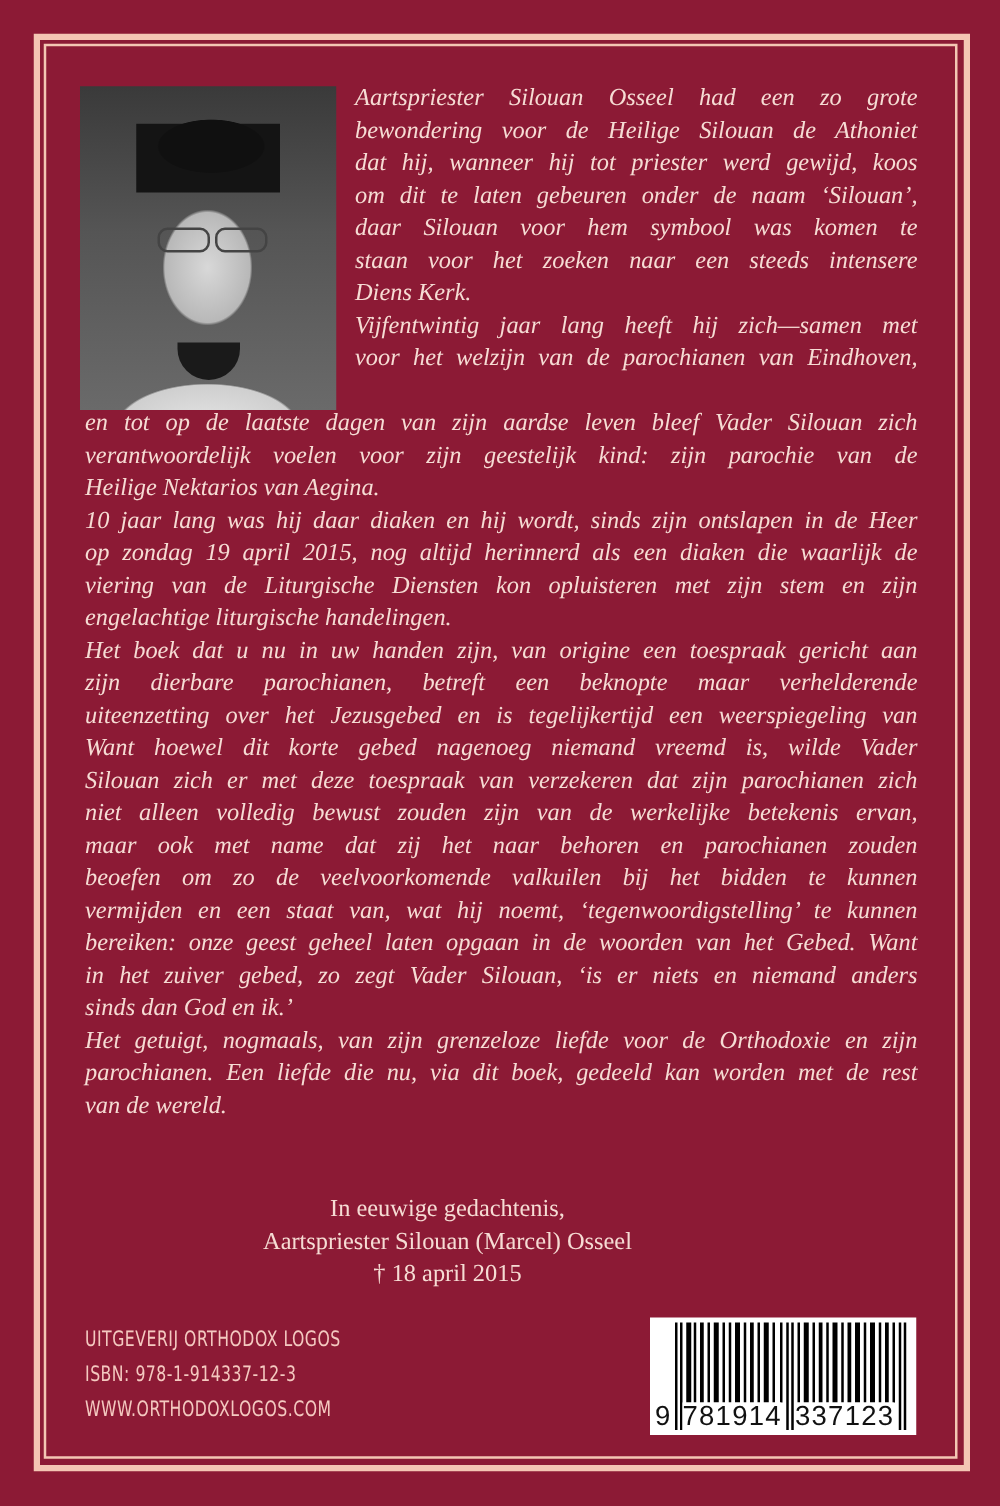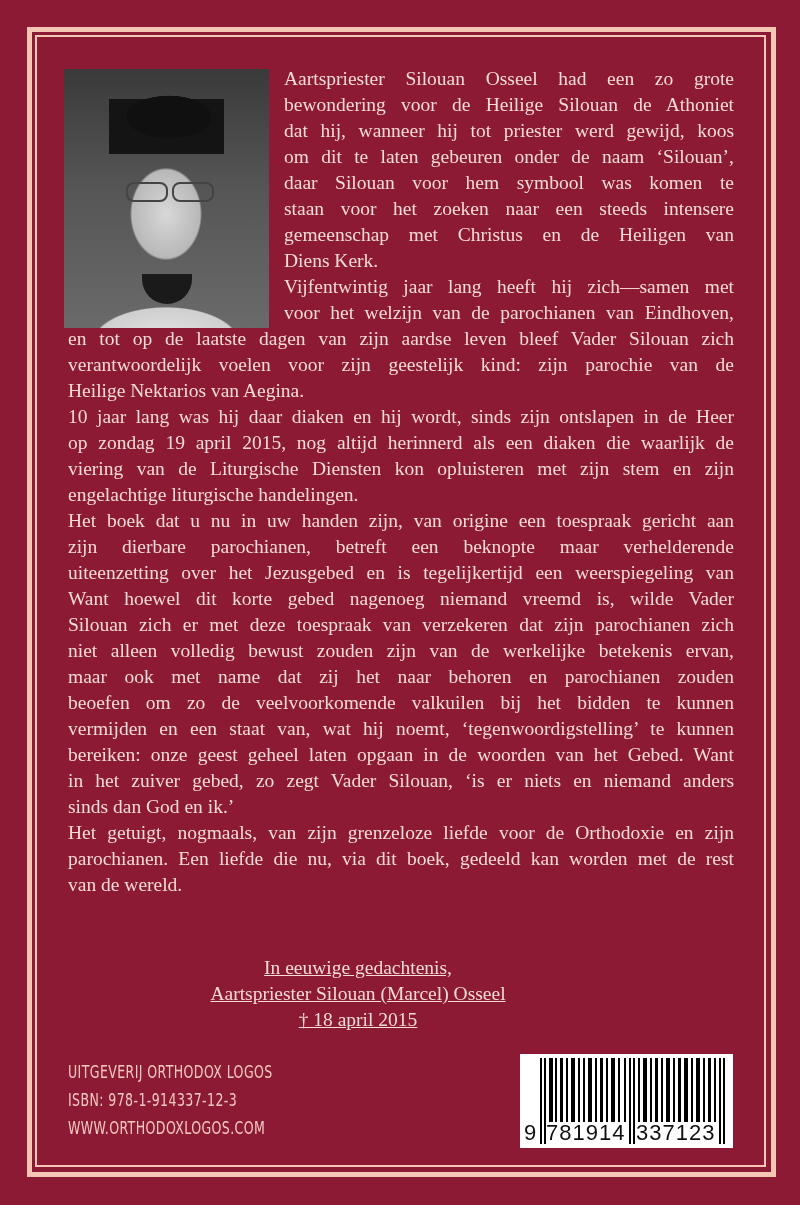--- a/index.html
+++ b/index.html
@@ -37,30 +37,30 @@
   }
   .photo .collar {
     position: absolute; left: 78px; top: 205px; width: 50px; height: 30px;
     background: #1a1a1a; border-radius: 0 0 25px 25px;
   }
   .text {
     position: absolute; color: #f6dcd4; font-size: 19.5px; line-height: 26px;
   }
   .line {
     display: block; white-space: nowrap; height: 26px;
-    text-align: justify; text-align-last: justify;
+    text-align: justify; text-align-last: justify; font-style: italic;
   }
   .line.last { text-align-last: left; }
   .narrow { left: 284px; width: 450px; top: 66px; }
   .wide { left: 68px; width: 666px; top: 326px; }
   .memorial {
     position: absolute; left: 68px; width: 580px; top: 955px;
     color: #f6dcd4; font-size: 19.5px; line-height: 26px; text-align: center;
   }
-  .memorial div { height: 26px; white-space: nowrap; text-decoration: underline; }
+  .memorial div { height: 26px; white-space: nowrap; }
   .publisher {
     position: absolute; left: 68px; top: 1058px;
     color: #f4c9c0;
     font-family: "DejaVu Sans Condensed", "DejaVu Sans", sans-serif;
     font-size: 17px; line-height: 28px; letter-spacing: 0.5px;
     transform: scaleX(0.82); transform-origin: left top;
   }
   .publisher div { white-space: nowrap; height: 28px; }
   .barcode {
     position: absolute; left: 520px; top: 1054px; width: 213px; height: 94px;
@@ -91,21 +91,20 @@
   <div class="collar"></div>
 </div>
 
 <div class="text narrow">
   <span class="line">Aartspriester Silouan Osseel had een zo grote</span>
   <span class="line">bewondering voor de Heilige Silouan de Athoniet</span>
   <span class="line">dat hij, wanneer hij tot priester werd gewijd, koos</span>
   <span class="line">om dit te laten gebeuren onder de naam ‘Silouan’,</span>
   <span class="line">daar Silouan voor hem symbool was komen te</span>
   <span class="line">staan voor het zoeken naar een steeds intensere</span>
-  <span class="line">gemeenschap met Christus en de Heiligen van</span>
   <span class="line last">Diens Kerk.</span>
   <span class="line">Vijfentwintig jaar lang heeft hij zich—samen met</span>
   <span class="line">voor het welzijn van de parochianen van Eindhoven,</span>
 </div>
 
 <div class="text wide">
   <span class="line">en tot op de laatste dagen van zijn aardse leven bleef Vader Silouan zich</span>
   <span class="line">verantwoordelijk voelen voor zijn geestelijk kind: zijn parochie van de</span>
   <span class="line last">Heilige Nektarios van Aegina.</span>
   <span class="line">10 jaar lang was hij daar diaken en hij wordt, sinds zijn ontslapen in de Heer</span>

